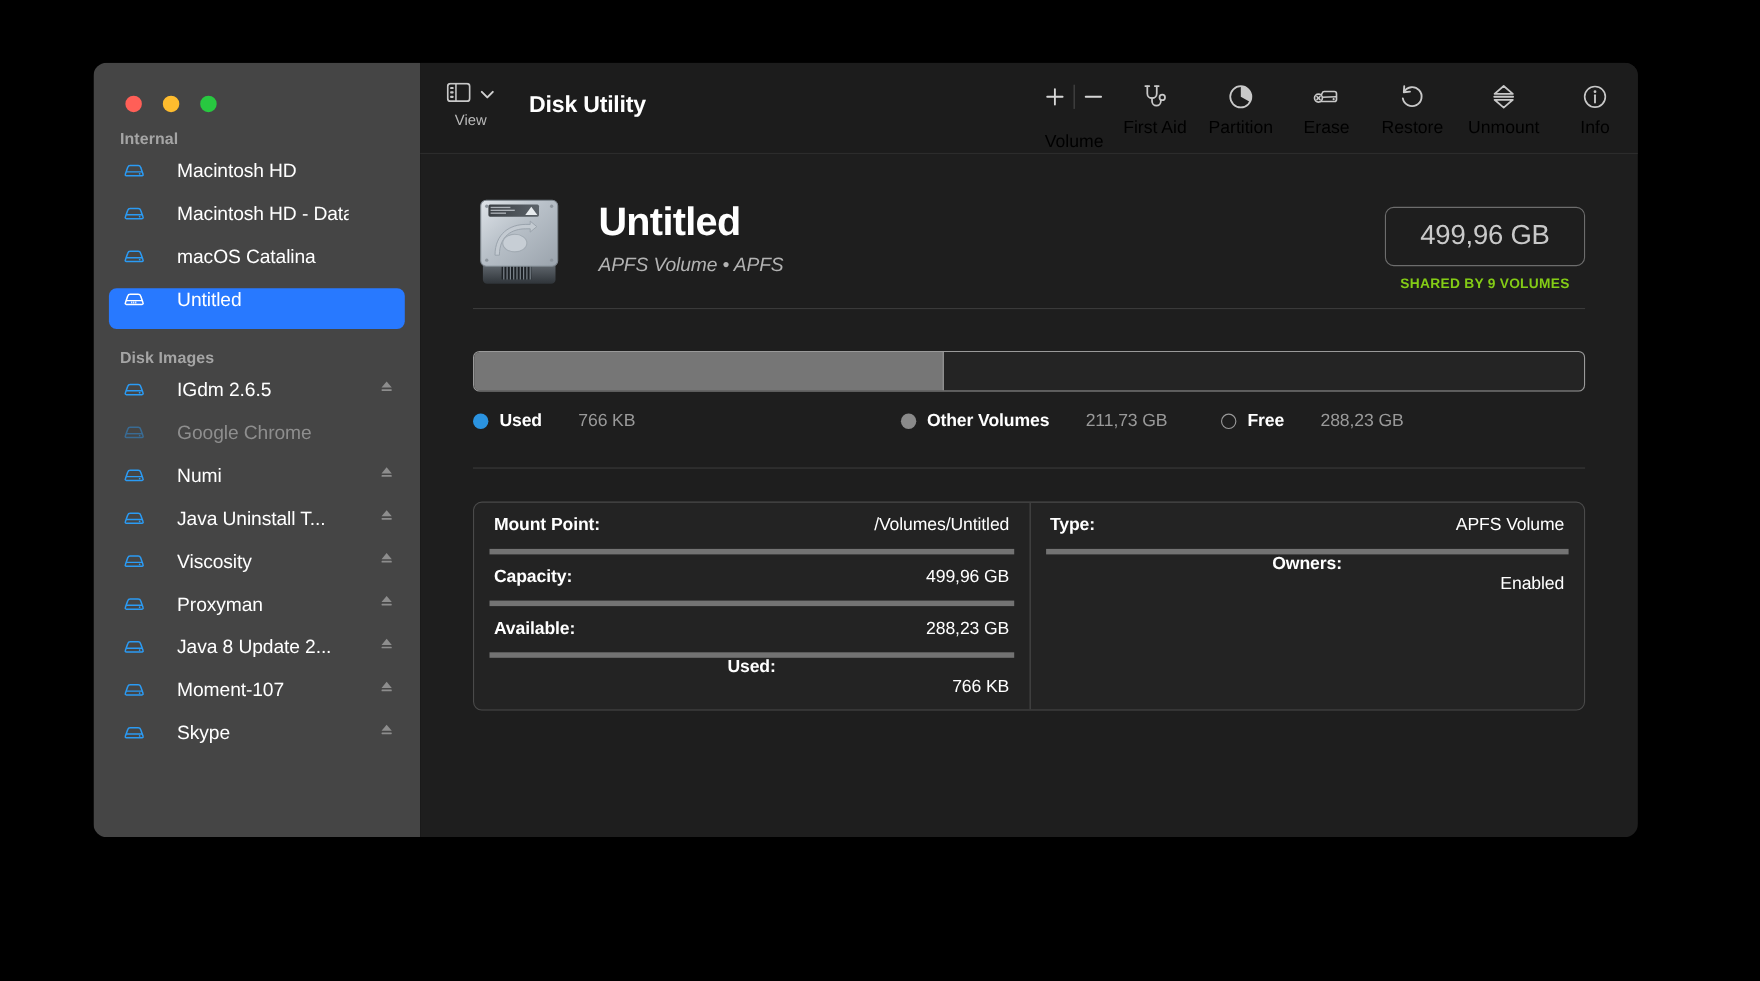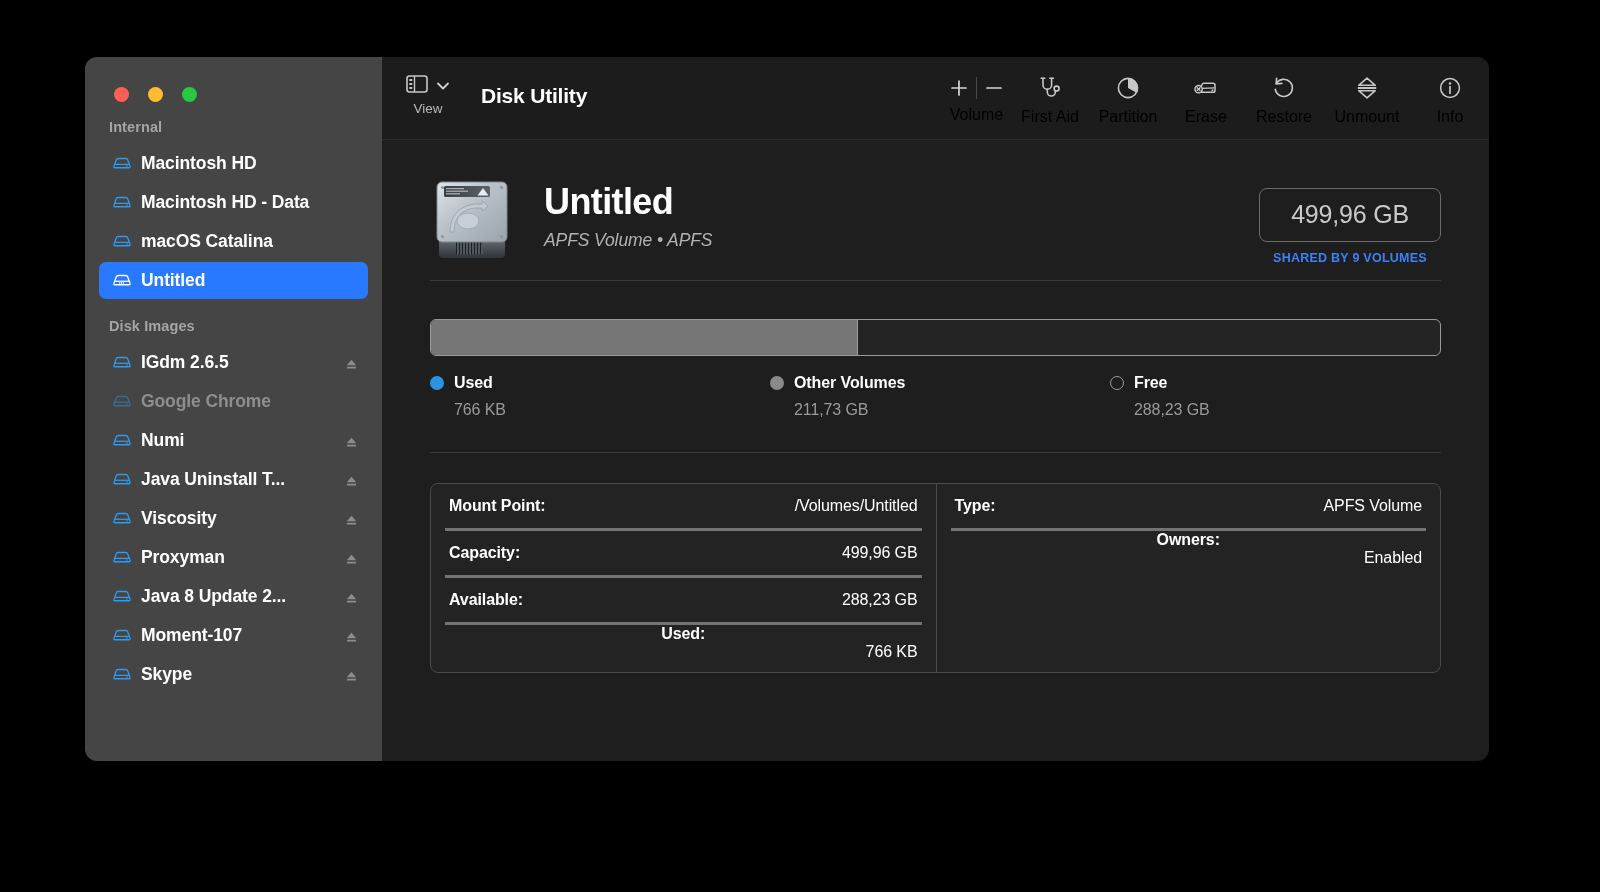--- a/index.html
+++ b/index.html
@@ -61,28 +61,26 @@
     font-weight: 700;
     color: #a5a5a5;
     padding: 0 0 0 24px;
     letter-spacing: 0.1px;
   }
   .side-group-title.internal { margin-bottom: 10px; }
   .side-group-title.diskimages { margin-top: 19px; margin-bottom: 10px; }
 
   .side-item {
     display: flex;
-    align-items: center;
     height: 37px;
     margin: 0 14px 2px 14px;
     padding: 0 10px 0 12px;
     border-radius: 7px;
     cursor: default;
-    gap: 8px;
-    font-weight: bold;
+    gap: 28px;
   }
   .side-item.selected { background: #2879ff; }
   .side-item .s-label {
     font-size: 17.5px;
     color: #ffffff;
     white-space: nowrap;
     overflow: hidden;
     flex: 1 1 auto;
     letter-spacing: -0.1px;
   }
@@ -148,21 +146,21 @@
     right: 0; top: 0;
     height: 83px;
     display: flex;
     align-items: flex-start;
     padding-top: 16px;
   }
   .tb-group {
     display: flex;
     flex-direction: column;
     align-items: center;
-    gap: 3px;
+    gap: 18px;
   }
   .volume-btns {
     display: flex;
     align-items: center;
     gap: 0px;
     height: 30px;
   }
   .vbtn {
     width: 34px; height: 30px;
     display: flex; align-items: center; justify-content: center;
@@ -229,21 +227,21 @@
     padding: 11px 19px 12px 19px;
     font-size: 25px;
     color: #c9c9c9;
     letter-spacing: -0.2px;
     min-width: 182px;
     text-align: center;
   }
   #cap-shared {
     font-size: 12.5px;
     font-weight: 700;
-    color: #3b82f6;
+    color: #84cc16;
     margin-top: 9px;
     letter-spacing: 0.25px;
   }
 
   .hr {
     height: 1px;
     background: #3a3a3a;
     margin: 0;
   }
   #hr-top { margin-top: 22px; }
@@ -265,21 +263,21 @@
     height: 100%;
     border-right: 1px solid #9a9a9a;
   }
 
   #legend {
     display: flex;
     margin-top: 18px;
   }
   .leg {
     display: flex;
-    flex-direction: column;
+    flex-direction: row;
     gap: 9px;
   }
   .leg-top { display: flex; align-items: center; gap: 10px; }
   .leg-dot {
     width: 14px; height: 14px; border-radius: 50%;
     flex: 0 0 14px;
   }
   .leg-dot.used  { background: #2b93e0; }
   .leg-dot.other { background: #8a8a8a; }
   .leg-dot.free  { background: transparent; border: 1.6px solid #9a9a9a; }
@@ -307,21 +305,21 @@
   }
   .info-col {
     flex: 1 1 50%;
     padding: 0 14px;
   }
   .info-col.right { border-left: 1px solid #4a4a4a; }
   .info-row {
     display: flex;
     align-items: center;
     height: 47px;
-    border-bottom: 3px solid #737373;
+    border-bottom: 5px solid #737373;
     padding: 0 4px;
   }
   .info-row:last-child { border-bottom: none; flex-direction: column; }
   .info-key {
     font-size: 16px;
     font-weight: 700;
     color: #ffffff;
     letter-spacing: -0.1px;
   }
   .info-val {

